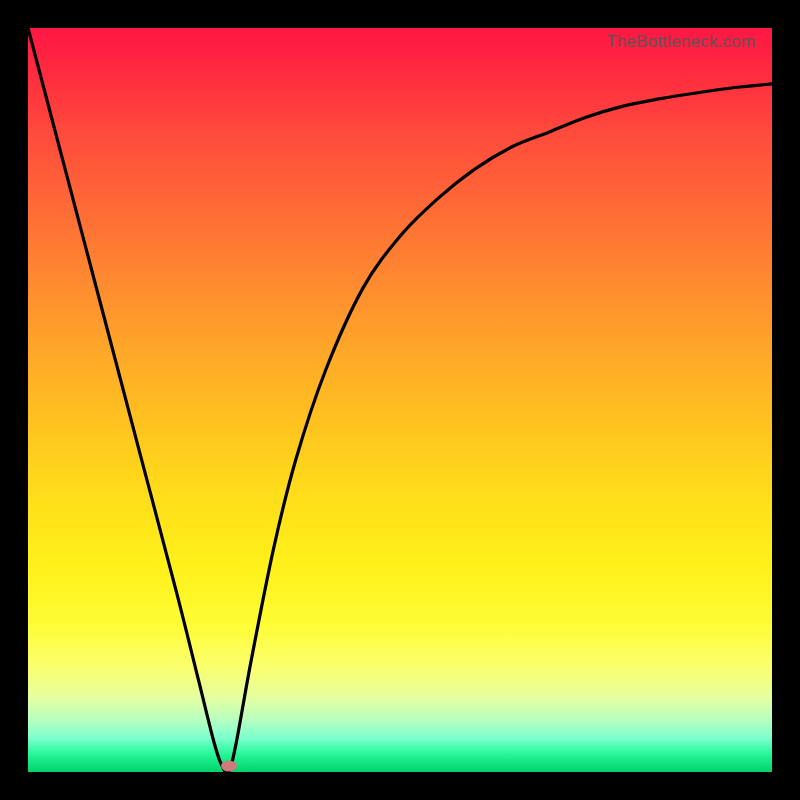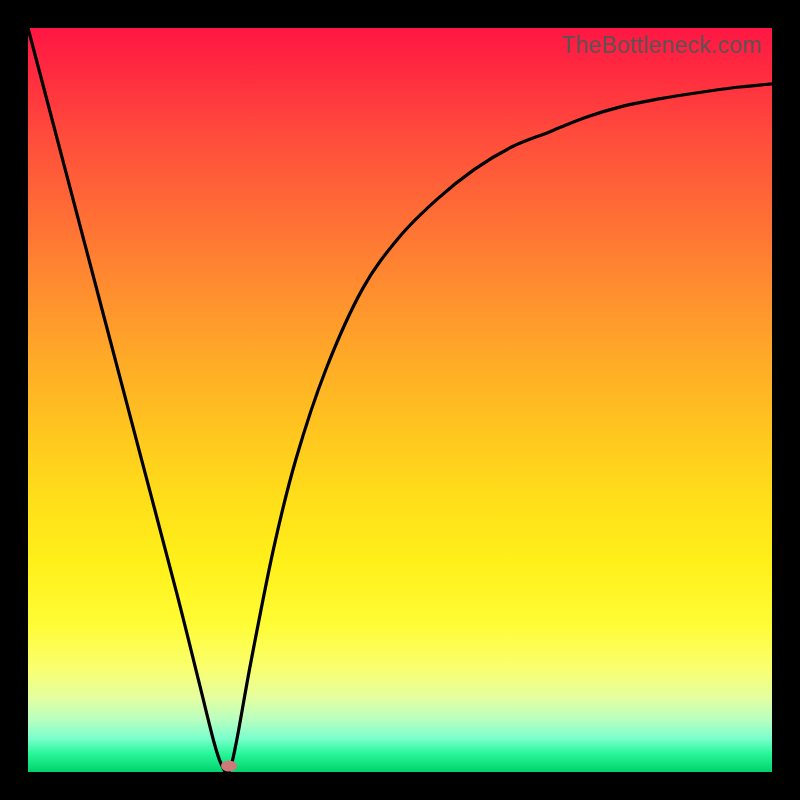--- a/index.html
+++ b/index.html
@@ -38,23 +38,23 @@
       #e4ffa0 90%,
       #b7ffc0 93%,
       #7affcd 95.5%,
       #29f79a 97.5%,
       #00d36b 100%
     );
   }
   .watermark {
     position: absolute;
     top: 4px;
-    right: 10px;
+    right: 16px;
     color: #555;
-    font-size: 23px;
+    font-size: 17px;
     font-weight: 500;
     letter-spacing: 0.2px;
     user-select: none;
   }
   svg.curve {
     position: absolute;
     left: 0;
     top: 0;
     width: 744px;
     height: 744px;

